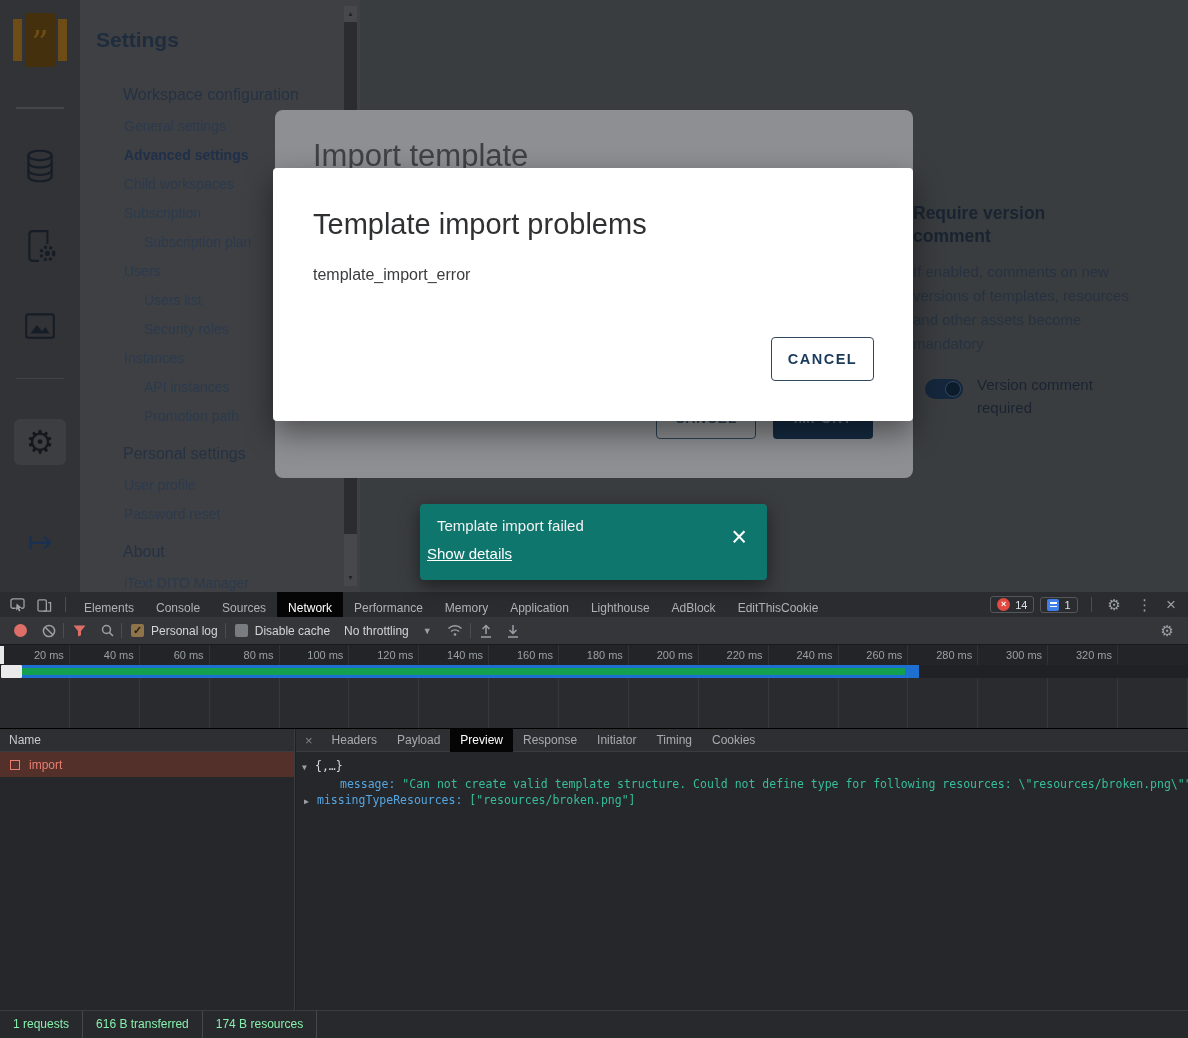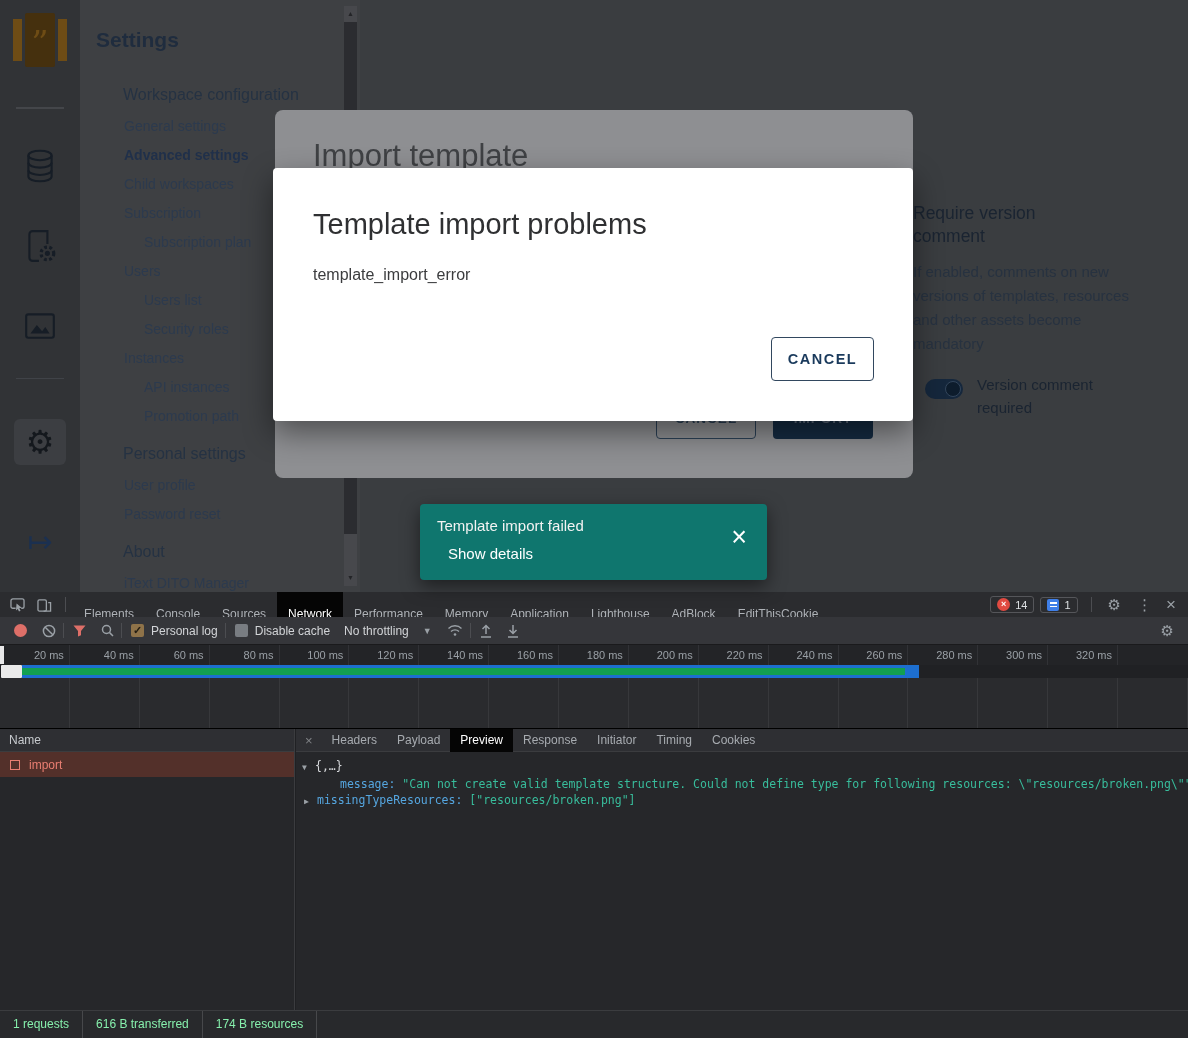--- a/index.html
+++ b/index.html
@@ -36,21 +36,21 @@
 
   .topbar{position:absolute;left:360px;top:0;width:828px;height:76px;background:#3d3f43}
   .ws{position:absolute;left:40px;top:15px;font-size:15px;font-weight:700;letter-spacing:.6px;color:#14283f;cursor:pointer}
   .chev{display:inline-block;width:7px;height:7px;border-right:2px solid currentColor;border-bottom:2px solid currentColor;
         transform:rotate(45deg);margin-left:10px;vertical-align:2px}
   .plan{position:absolute;left:28px;top:40px;font-size:15px;color:#2c3947;display:flex;align-items:center;gap:7px}
   .user{position:absolute;right:32px;top:26px;font-size:15px;font-weight:700;letter-spacing:.6px;color:#14283f;cursor:pointer}
 
   .content{position:absolute;left:360px;top:76px;width:828px;height:516px;background:#3a3d40}
   .vercom{position:absolute;left:553px;top:126px;width:250px}
-  .vercom h3{font-size:17.5px;font-weight:400;color:#1a2431;line-height:23px;width:175px}
+  .vercom h3{font-size:17.5px;font-weight:700;color:#1a2431;line-height:23px;width:175px}
   .vercom p{margin-top:12px;font-size:15px;line-height:24px;color:#273240;width:230px}
   .toggle-row{margin-top:17px;display:flex;gap:14px;padding-left:12px}
   .toggle{width:38px;height:20px;border-radius:10px;background:#15273c;position:relative;flex:0 0 38px;margin-top:6px;cursor:pointer}
   .knob{position:absolute;right:2px;top:2px;width:16px;height:16px;border-radius:50%;background:#0d1c2c;border:1px solid #33465c}
   .toggle-label{font-size:15px;line-height:23px;color:#1a2431;width:150px}
 
   .dialog-dim{position:absolute;left:275px;top:110px;width:638px;height:368px;background:#8e8f92;border-radius:8px;z-index:5}
   .dim-title{position:absolute;left:38px;top:28px;font-size:31px;color:#3f4144}
   .dim-cancel{position:absolute;left:381px;top:287px;width:100px;height:42px;background:transparent;border:1px solid #2c4156;
               border-radius:4px;color:#2c4156;font-weight:700;font-size:13.5px;letter-spacing:1px;font-family:inherit;cursor:pointer}
@@ -60,29 +60,29 @@
   .modal{position:absolute;left:273px;top:168px;width:640px;height:253px;background:#fff;border-radius:4px;
          box-shadow:0 12px 30px rgba(0,0,0,.45);z-index:10}
   .modal h2{position:absolute;left:40px;top:40px;font-size:29px;font-weight:400;color:#2f3032}
   .modal p{position:absolute;left:40px;top:98px;font-size:16px;color:#3b3c3e}
   .modal-cancel{position:absolute;left:498px;top:169px;width:103px;height:44px;background:#fff;border:1px solid #32485f;
          border-radius:4px;color:#1a3a5c;font-weight:700;font-size:14.5px;letter-spacing:1.5px;font-family:inherit;cursor:pointer}
 
   .toast{position:absolute;left:420px;top:504px;width:347px;height:76px;background:#0f766e;border-radius:4px;
          box-shadow:0 6px 18px rgba(0,0,0,.5);z-index:20}
   .toast-title{position:absolute;left:17px;top:13px;font-size:15px;color:#f3f3f3}
-  .toast-link{position:absolute;left:28px;top:41px;font-size:15px;color:#fff;cursor:pointer}
+  .toast-link{position:absolute;left:7px;top:41px;font-size:15px;color:#fff;text-decoration:underline;cursor:pointer}
   .toast-x{position:absolute;right:20px;top:20px;font-size:27px;font-weight:300;color:#fff;line-height:27px;cursor:pointer}
 
   
   #dt{position:absolute;left:0;top:592px;width:1188px;height:446px;background:#202124;font-size:12px;color:#9aa0a6}
   .dt-tabbar{position:absolute;top:0;left:0;right:0;height:25px;background:#2b2c2f;display:flex;align-items:center}
   .ti{display:flex;align-items:center;padding:0 6px;cursor:pointer}
   .vsep{width:1px;height:15px;background:#4c4d51;margin:0 7px;flex:0 0 1px}
-  .dt-tab{padding:10px 11px;line-height:25px;height:25px;color:#aeb2b7;white-space:nowrap;cursor:pointer}
+  .dt-tab{padding:4px 11px;line-height:25px;height:25px;color:#aeb2b7;white-space:nowrap;cursor:pointer}
   .dt-tab.sel{background:#050505;color:#fff}
   .spacer{flex:1}
   .badge{display:flex;align-items:center;gap:5px;border:1px solid #55565a;border-radius:3px;padding:1px 6px;margin-right:6px;cursor:pointer}
   .errdot{width:13px;height:13px;border-radius:50%;background:#e04a41;color:#fff;font-size:9px;line-height:13px;text-align:center;font-weight:700}
   .msgsq{width:12px;height:12px;border-radius:2px;background:#3f7fe8;display:flex;flex-direction:column;justify-content:center;align-items:center;gap:2px}
   .msgsq i{display:block;width:7px;height:1.5px;background:#fff}
   .bcount{color:#dde0e3;font-size:11px}
   .tbgear{font-family:"DejaVu Sans",sans-serif;font-size:15px;margin:0 9px;cursor:pointer}
   .kebab{font-size:15px;margin:0 7px;cursor:pointer}
   .dtx{font-size:17px;margin:0 12px 0 7px;cursor:pointer}

